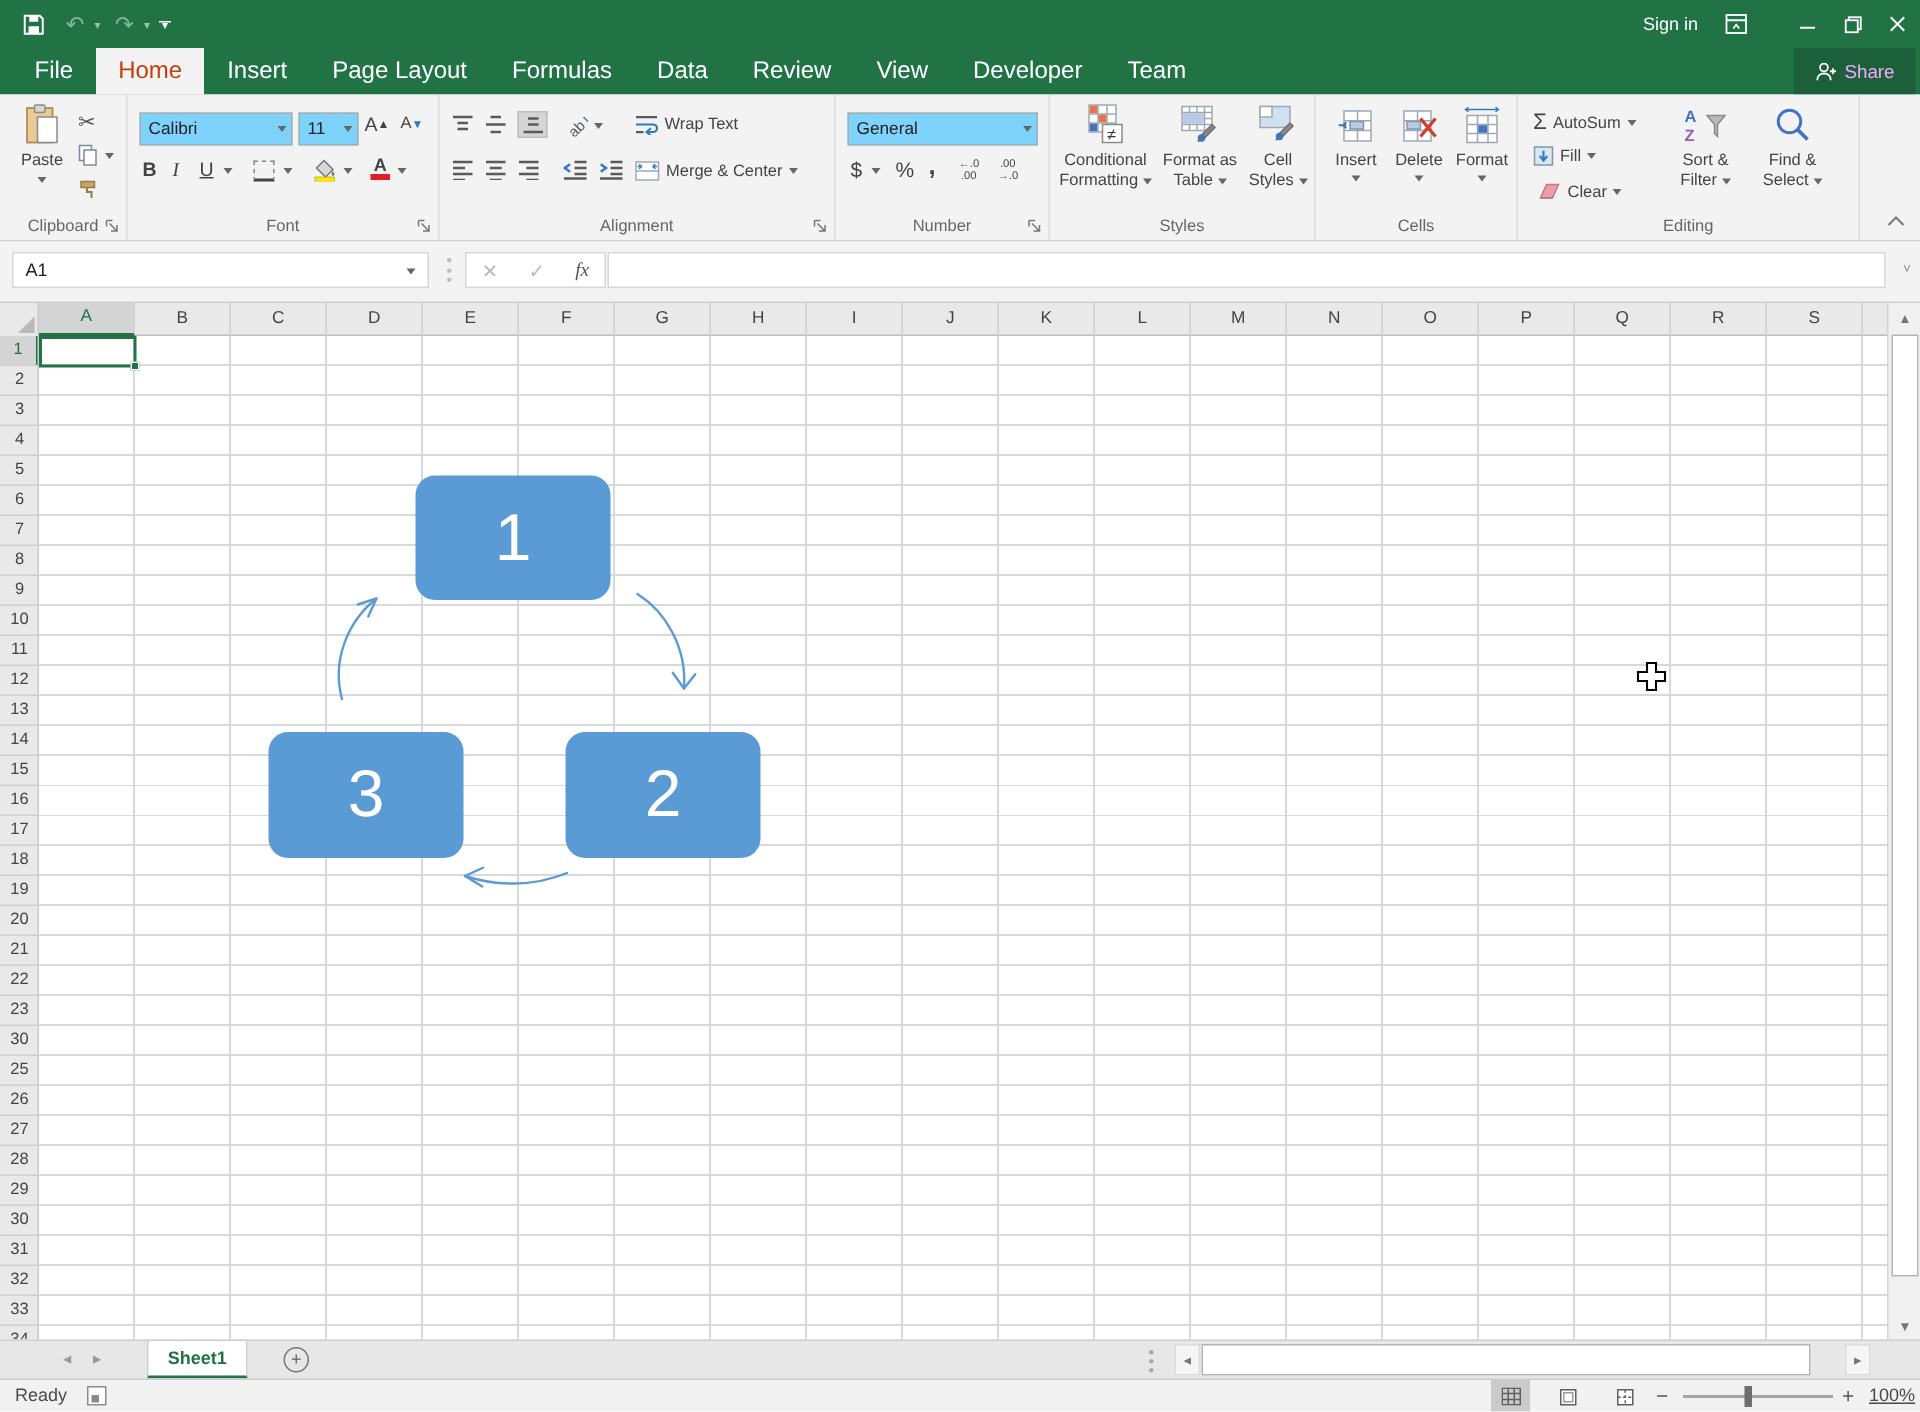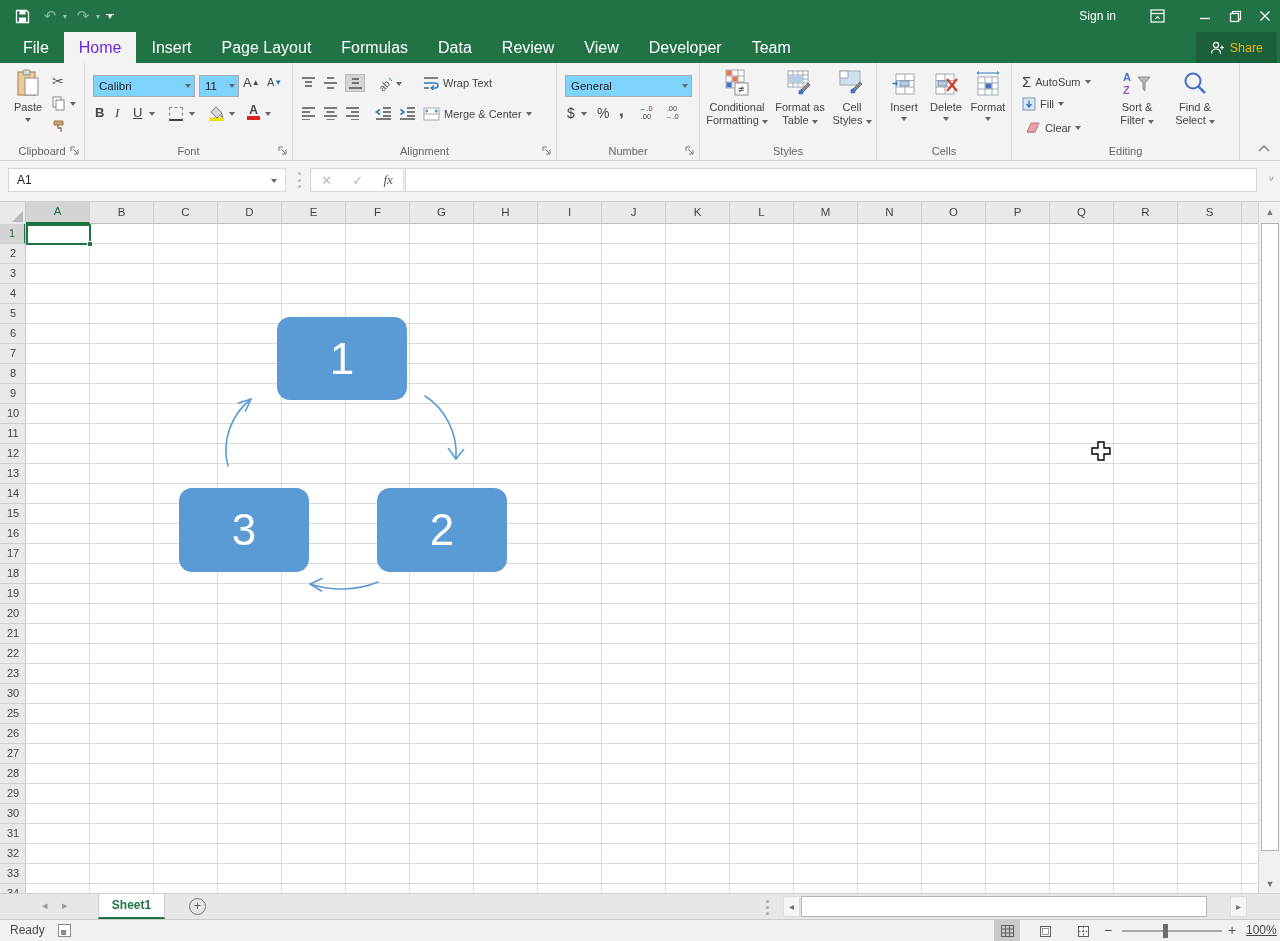--- a/index.html
+++ b/index.html
@@ -10,31 +10,31 @@
   
   .titlebar { position:absolute; left:0; top:0; width:1280px; height:32px; background:#217346; display:flex; align-items:center; color:#fff; }
   .qat { display:flex; align-items:center; gap:4px; padding-left:10px; }
   .qat .qbtn { display:flex; align-items:center; justify-content:center; width:24px; height:24px; color:#fff; }
   .qat .dim { color:rgba(255,255,255,.45); }
   .qat .arr { font-size:8px; margin-left:-3px; color:rgba(255,255,255,.55); }
   .undo-redo { font-size:15px; }
   .qat-more { font-size:9px; display:flex; flex-direction:column; align-items:center; line-height:4px; margin-left:2px; }
   .tb-title { position:absolute; left:0; right:0; text-align:center; font-size:12px; color:#fff; pointer-events:none; }
   .tb-right { position:absolute; right:0; top:0; height:32px; display:flex; align-items:center; }
-  .signin { font-size:12px; margin-right:26px; cursor:default; }
+  .signin { font-size:12px; margin-right:10px; cursor:default; }
   .winbtn { width:30px; height:32px; display:flex; align-items:center; justify-content:center; }
   .ribopts { margin-right:18px; }
 
   
   .tabrow { position:absolute; left:0; top:32px; width:1280px; height:31px; background:#217346; display:flex; align-items:flex-end; }
   .tabs { display:flex; align-items:flex-end; padding-left:8px; height:31px; }
   .rtab { font-size:16px; color:#fff; padding:0 15px; height:31px; line-height:31px; white-space:nowrap; cursor:default; }
-  .rtab.active { background:#f3f3f3; color:#6d28d9; }
+  .rtab.active { background:#f3f3f3; color:#c2410c; }
   .tellme { display:flex; align-items:center; gap:7px; color:#fff; font-size:12.5px; margin-left:20px; height:31px; }
-  .sharebtn { position:absolute; right:3px; top:0; height:31px; background:#1c5f3b; color:#eab308; font-size:12.5px; display:flex; align-items:center; gap:6px; padding:0 14px; }
+  .sharebtn { position:absolute; right:3px; top:0; height:31px; background:#1c5f3b; color:#f0abfc; font-size:12.5px; display:flex; align-items:center; gap:6px; padding:0 14px; }
 
   
   .ribbon { position:absolute; left:0; top:63px; width:1280px; height:98px; background:#f3f3f3; border-bottom:1px solid #d2d2d2; font-size:11px; color:#444; }
   .rgroup { position:absolute; top:0; height:97px; border-right:1px solid #dcdcdc; }
   .glabel { position:absolute; bottom:3px; left:0; right:0; text-align:center; color:#666; font-size:11px; }
   .launcher { position:absolute; bottom:4px; right:4px; width:10px; height:10px; }
   .combo { position:absolute; background:#7dd3fc; border:1px solid #ababab; height:22px; font-size:11.5px; color:#222; display:flex; align-items:center; padding-left:5px; }
   .combo .cva { position:absolute; right:3px; top:8px; }
   .sbtn { position:absolute; display:flex; align-items:center; justify-content:center; color:#444; }
   .sel { background:#d5d5d5; border:1px solid #bdbdbd; }

